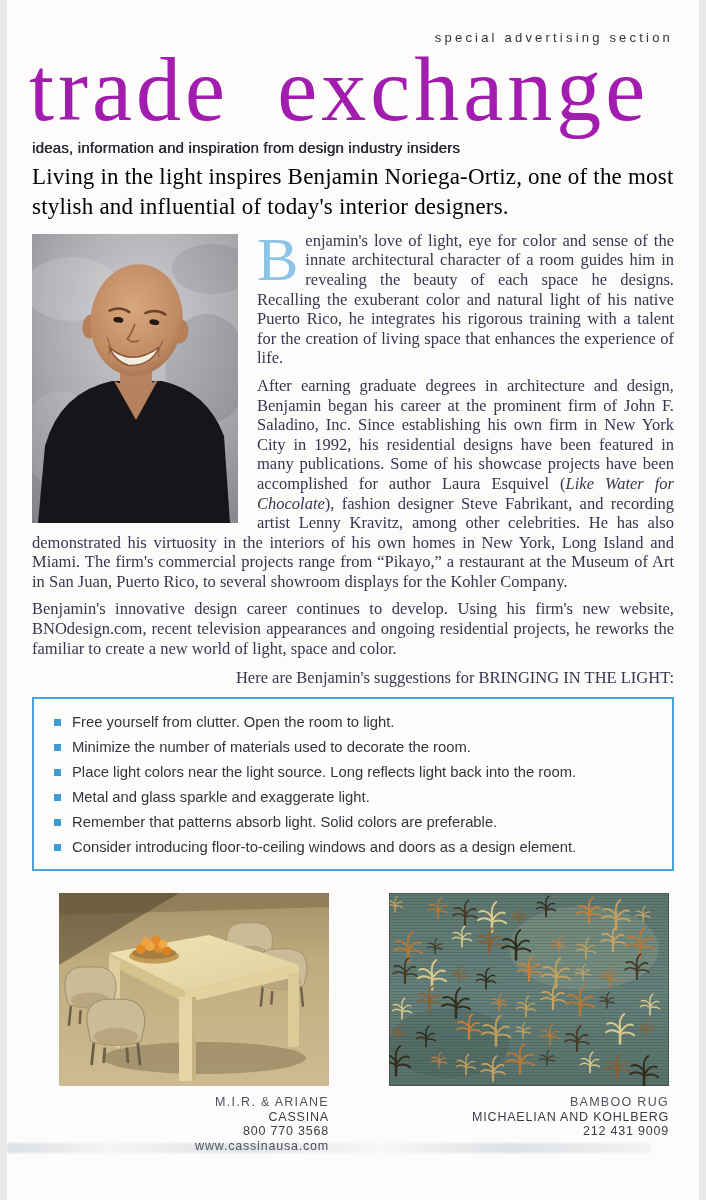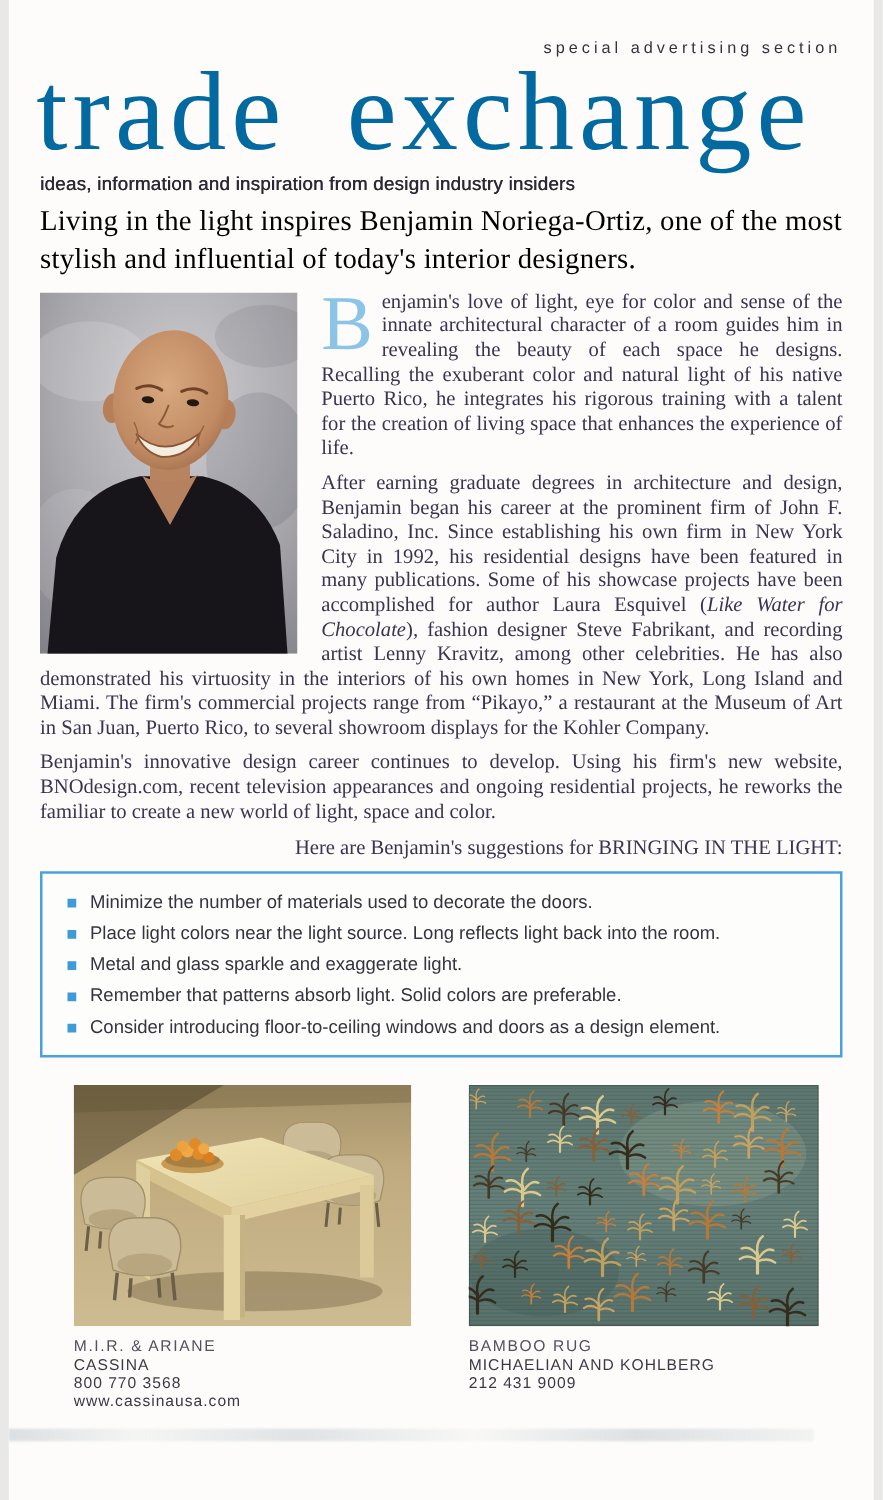--- a/index.html
+++ b/index.html
@@ -13,21 +13,21 @@
 
   .kicker {
     margin-top:30px; padding-right:26px;
     text-align:right; font-family:"Liberation Sans", sans-serif;
     font-size:13px; letter-spacing:3.2px; color:#33323c;
   }
   .title {
     margin:2px 0 0 22px; font-weight:normal;
     font-family:"Liberation Serif", serif;
     font-size:90px; line-height:0.96; letter-spacing:4px; word-spacing:22px;
-    color:#0369a1;
+    color:#a21caf;
   }
   .tagline {
     margin:6px 25px 0; font-family:"Liberation Sans", sans-serif;
     font-size:15px; letter-spacing:0.2px; color:#2b2a34;
     text-shadow:0.35px 0 0 #2b2a34;
   }
   .deck {
     margin:6px 25px 0; font-size:23px; line-height:1.27;
     color:#000000; letter-spacing:0.2px;
   }
@@ -50,24 +50,24 @@
   .tips-box {
     border:2px solid #4ba2da; background:#fdfdfc;
     padding:11px 14px 9px; 
   }
   .tip { display:flex; align-items:flex-start; line-height:25px;
     font-family:"Liberation Sans", sans-serif; font-size:14.8px; color:#35343e; }
   .sq { flex:none; width:7px; height:7px; background:#3e9bd6; margin:9px 11px 0 6px; }
 
   .products { display:flex; padding-left:52px; margin-top:22px; }
   figure { margin:0; }
-  .fig-right { margin-left:46px; }
+  .fig-right { margin-left:60px; }
   .photo { display:block; }
   .caption {
-    margin-top:9px; text-align:left;
+    margin-top:9px; text-align:right;
     font-family:"Liberation Sans", sans-serif;
     font-size:12.5px; line-height:1.18; color:#3c3947;
   }
   .caption .regular { font-weight:normal; letter-spacing:1.3px; color:#53505e; }
   .caption .strong  { font-weight:normal; letter-spacing:0.8px; }
 
   .scan-band {
     position:absolute; left:0; top:1143px; width:644px; height:10px;
     background:linear-gradient(90deg,
       rgba(148,162,176,.32) 0%, rgba(148,162,176,.08) 16%,
@@ -130,21 +130,25 @@
 
     <p class="body"><span>After earning graduate degrees in architecture and design, Benjamin began his career at the prominent firm of John F. Saladino, Inc. Since establishing his own firm in New York City in 1992, his residential designs have been featured in many publications. Some of his showcase projects have been accomplished for author Laura Esquivel (</span><i>Like Water for Chocolate</i><span>), fashion designer Steve Fabrikant, and recording artist Lenny Kravitz, among other celebrities. He has also demonstrated his virtuosity in the interiors of his own homes in New York, Long Island and Miami. The firm's commercial projects range from “Pikayo,” a restaurant at the Museum of Art in San Juan, Puerto Rico, to several showroom displays for the Kohler Company.</span></p>
 
     <p class="body">Benjamin's innovative design career continues to develop. Using his firm's new website, BNOdesign.com, recent television appearances and ongoing residential projects, he reworks the familiar to create a new world of light, space and color.</p>
 
     <p class="body intro">Here are Benjamin's suggestions for BRINGING IN THE LIGHT:</p>
 
     <div class="tips-box">
       <div class="tip">
           <span class="sq"></span>
-          <span class="tip-text">Minimize the number of materials used to decorate the doors.</span>
+          <span class="tip-text">Free yourself from clutter. Open the room to light.</span>
+        </div>
+      <div class="tip">
+          <span class="sq"></span>
+          <span class="tip-text">Minimize the number of materials used to decorate the room.</span>
         </div>
       <div class="tip">
           <span class="sq"></span>
           <span class="tip-text">Place light colors near the light source. Long reflects light back into the room.</span>
         </div>
       <div class="tip">
           <span class="sq"></span>
           <span class="tip-text">Metal and glass sparkle and exaggerate light.</span>
         </div>
       <div class="tip">

